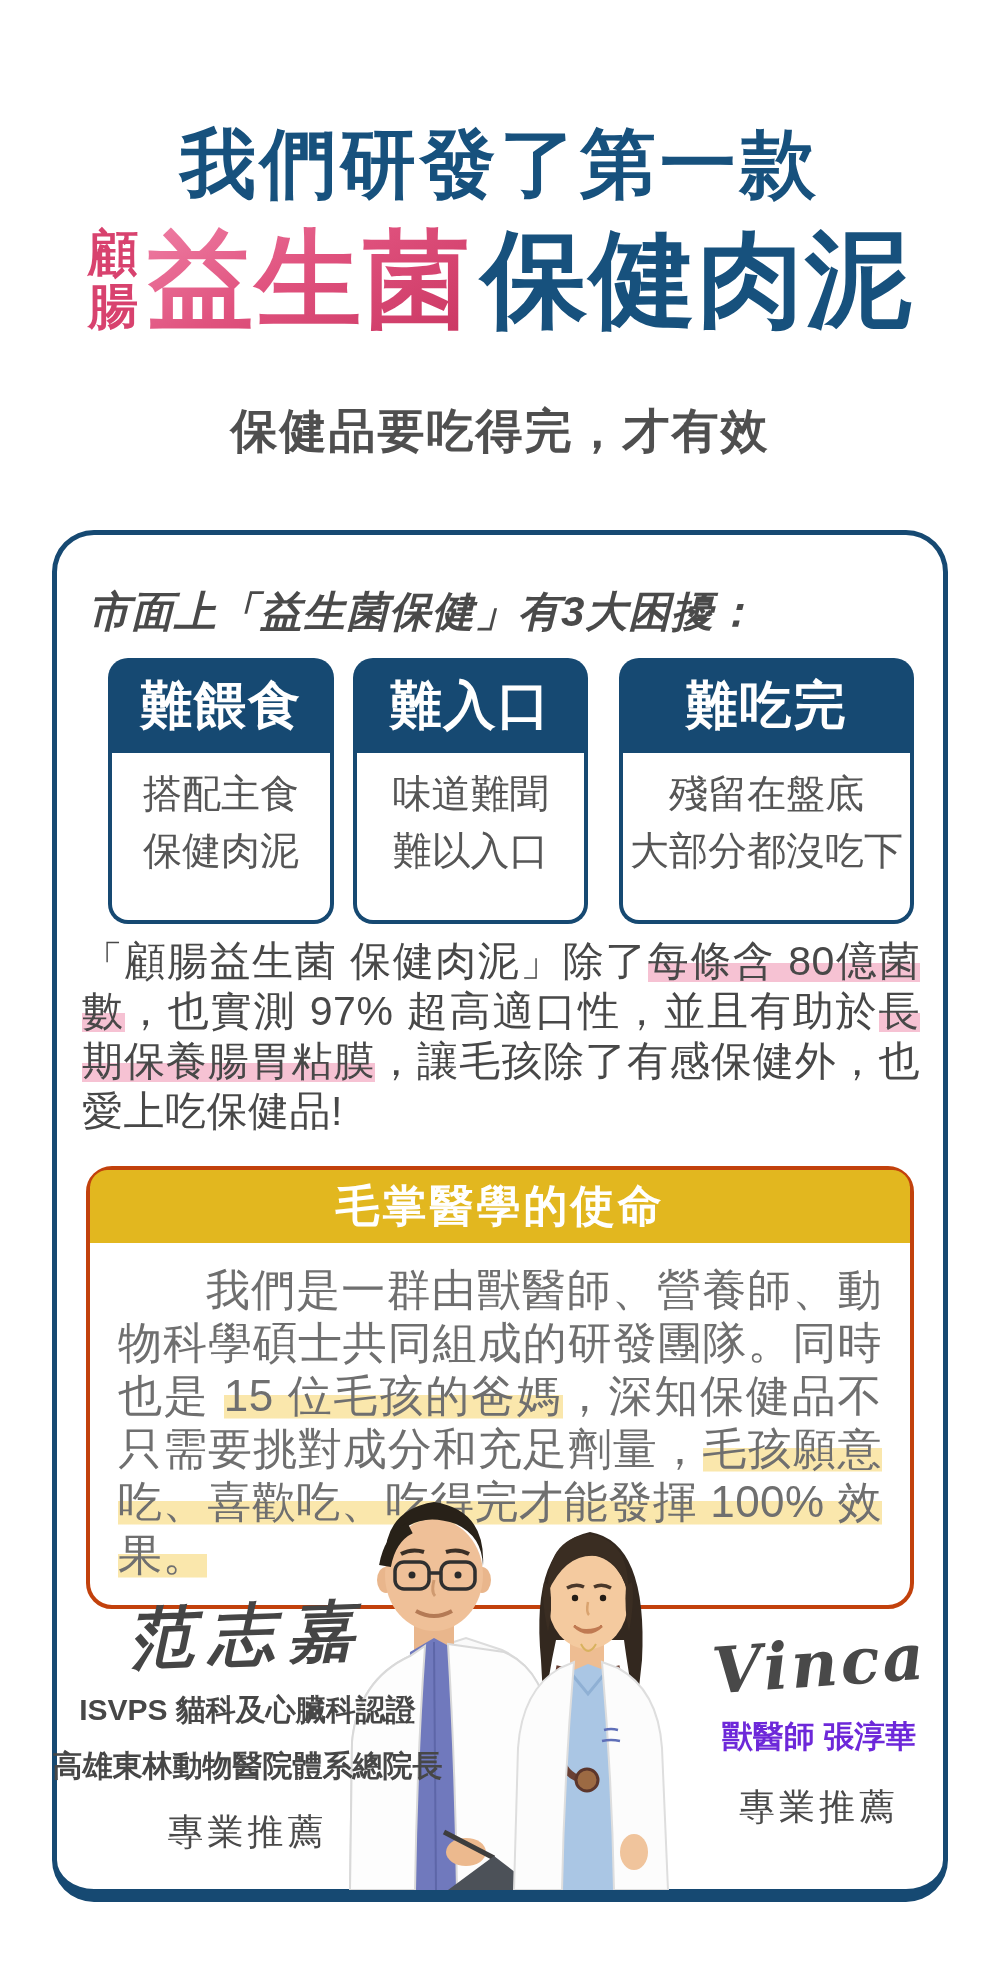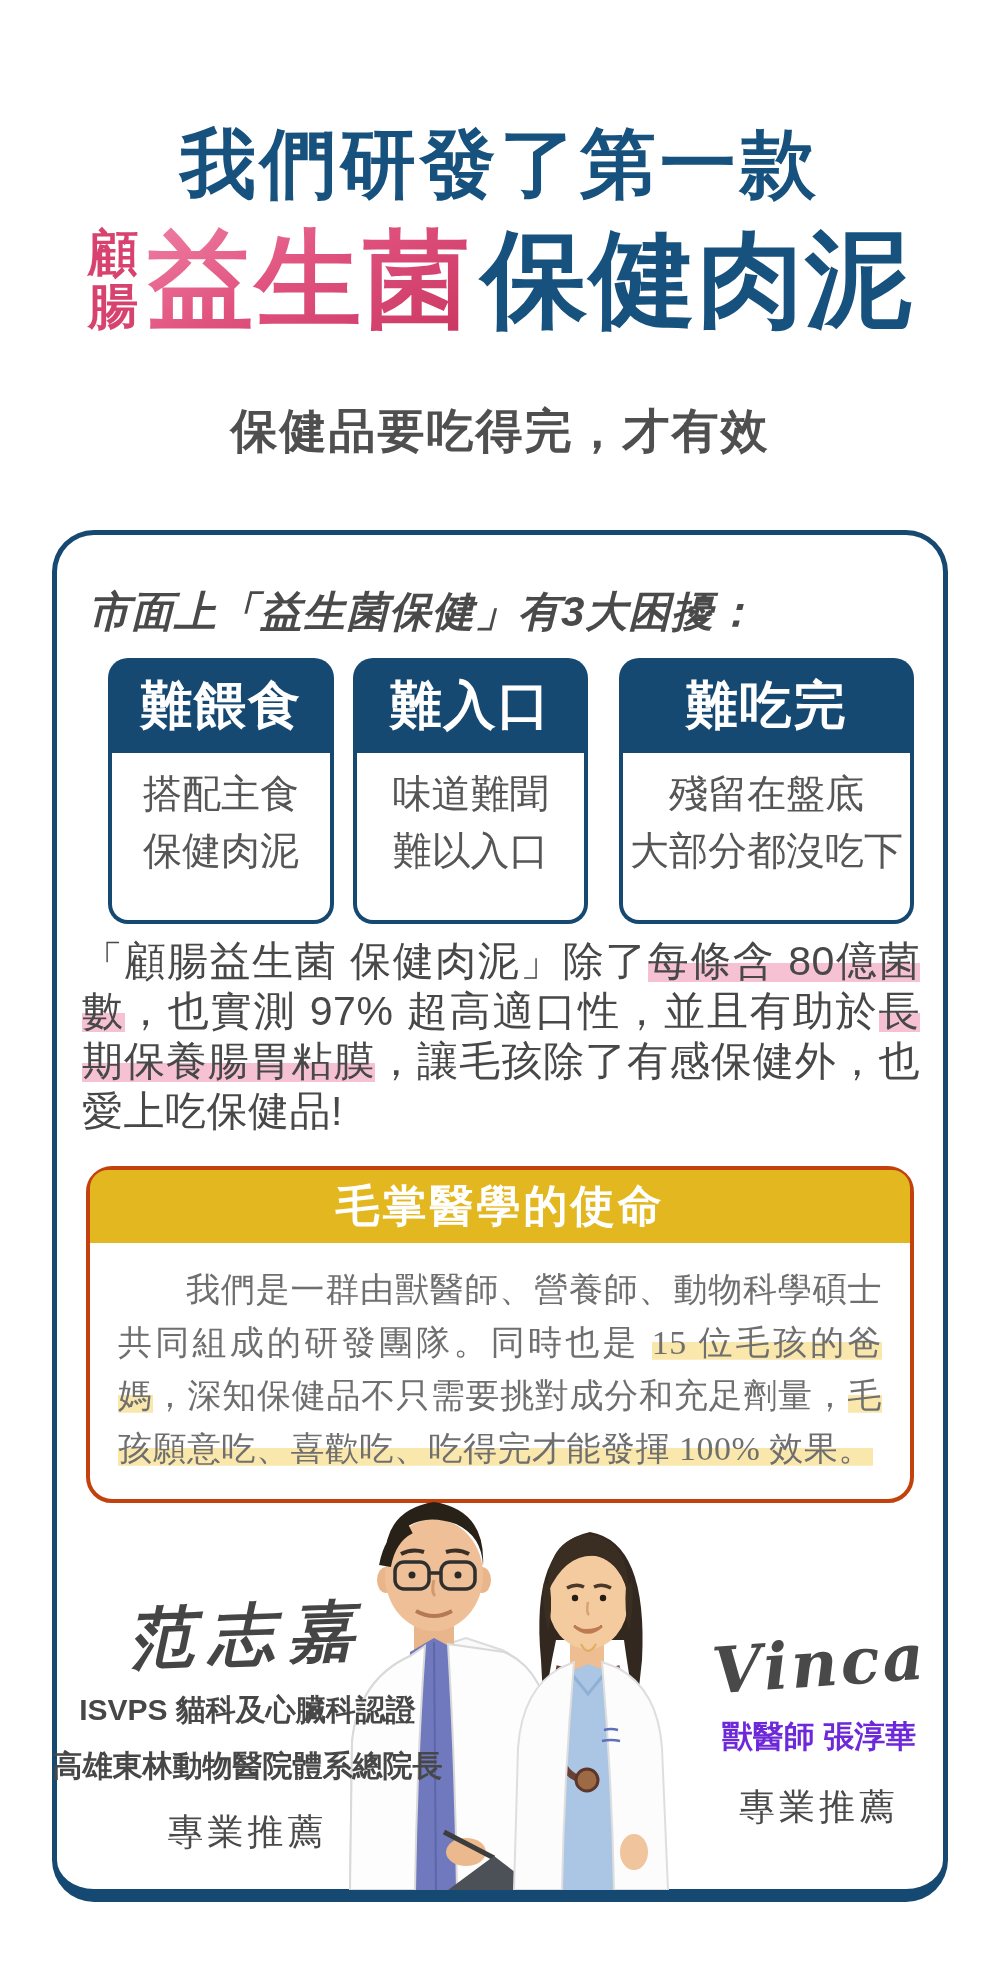--- a/index.html
+++ b/index.html
@@ -45,22 +45,22 @@
            background-size:100% 42%;background-position:0 95%;}
   .hl-yellow{background-image:linear-gradient(#fae7ac,#fae7ac);background-repeat:no-repeat;
              background-size:100% 48%;background-position:0 95%;}
 
   
   .mission{left:86px;top:1166px;width:828px;box-sizing:border-box;border:4px solid #c2410c;
            border-radius:26px;background:#ffffff;z-index:1;}
   .mission-head{height:73px;background:#e2b71f;border-radius:18px 18px 0 0;color:#ffffff;
                 font-size:44px;font-weight:900;display:flex;align-items:center;justify-content:center;
                 letter-spacing:3px;}
-  .mission-body{padding:20px 28px 24px 28px;font-size:34px;line-height:53px;color:#6f6f6f;
-                text-align:justify;text-indent:2em;letter-spacing:0.5px;font-family:Liberation Serif, serif;}
+  .mission-body{padding:20px 28px 24px 28px;font-size:44px;line-height:53px;color:#6f6f6f;
+                text-align:justify;text-indent:2em;letter-spacing:0.5px;}
 
   
   .endorser-left{left:40px;top:1590px;width:415px;text-align:center;z-index:6;}
   .endorser-right{left:688px;top:1626px;width:262px;text-align:center;z-index:6;}
   .signature-cjk{font-family:"DejaVu Serif",serif;font-style:italic;font-weight:700;
                  font-size:66px;color:#454545;letter-spacing:14px;display:inline-block;
                  transform:rotate(-2deg);}
   .signature-latin{font-family:"DejaVu Serif",serif;font-style:italic;font-weight:700;
                    font-size:64px;color:#494949;letter-spacing:3px;display:inline-block;
                    transform:rotate(-4deg);}

